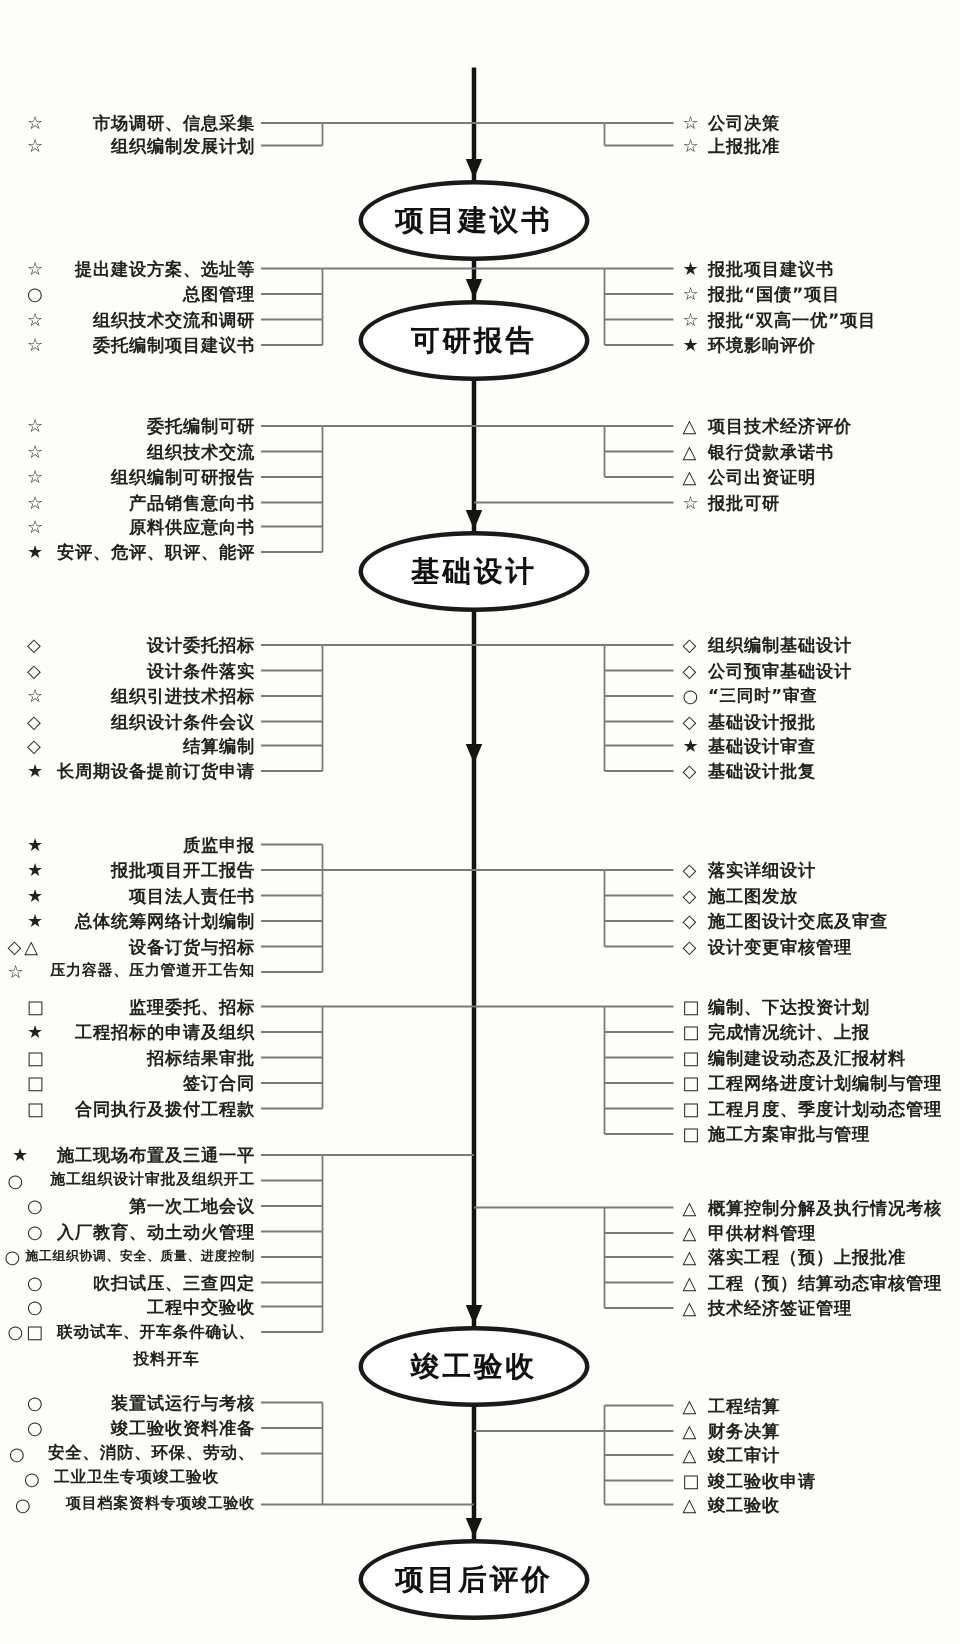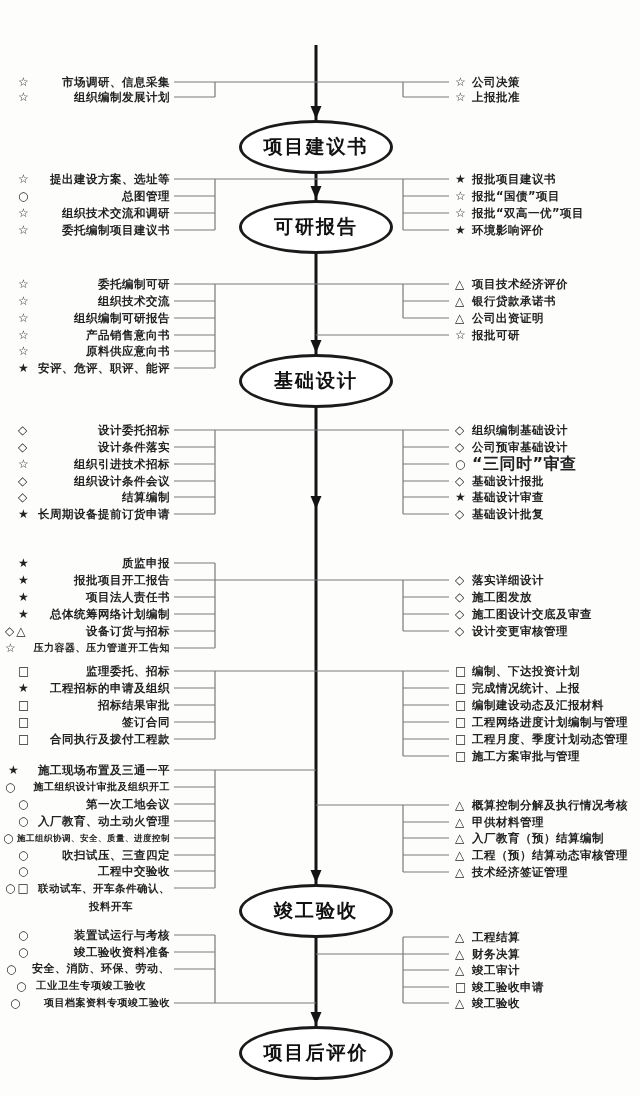--- a/index.html
+++ b/index.html
@@ -219,21 +219,21 @@
     <span class="lbl left-side" style="top: 473px; font-size: 11.5px; right: 470px;">组织设计条件会议</span>
     <span class="sym" style="left: 18px; top: 489px;">◇</span>
     <span class="lbl left-side" style="top: 489px; font-size: 11.5px; right: 470px;">结算编制</span>
     <span class="sym" style="left: 18px; top: 506px;">★</span>
     <span class="lbl left-side" style="top: 506px; font-size: 11.5px; right: 470px;">长周期设备提前订货申请</span>
     <span class="sym" style="left: 455px; top: 422px;">◇</span>
     <span class="lbl right-side" style="top: 422px; font-size: 11.5px; left: 472px;">组织编制基础设计</span>
     <span class="sym" style="left: 455px; top: 439px;">◇</span>
     <span class="lbl right-side" style="top: 439px; font-size: 11.5px; left: 472px;">公司预审基础设计</span>
     <span class="sym" style="left: 455px; top: 456px;">○</span>
-    <span class="lbl right-side" style="top: 456px; font-size: 16px; left: 472px;">“三同时”审查</span>
+    <span class="lbl right-side" style="top: 456px; font-size: 11px; left: 472px;">“三同时”审查</span>
     <span class="sym" style="left: 455px; top: 473px;">◇</span>
     <span class="lbl right-side" style="top: 473px; font-size: 11.5px; left: 472px;">基础设计报批</span>
     <span class="sym" style="left: 455px; top: 489px;">★</span>
     <span class="lbl right-side" style="top: 489px; font-size: 11.5px; left: 472px;">基础设计审查</span>
     <span class="sym" style="left: 455px; top: 506px;">◇</span>
     <span class="lbl right-side" style="top: 506px; font-size: 11.5px; left: 472px;">基础设计批复</span>
     <span class="sym" style="left: 18px; top: 555px;">★</span>
     <span class="lbl left-side" style="top: 555px; font-size: 11.5px; right: 470px;">质监申报</span>
     <span class="sym" style="left: 18px; top: 572px;">★</span>
     <span class="lbl left-side" style="top: 572px; font-size: 11.5px; right: 470px;">报批项目开工报告</span>
@@ -290,21 +290,21 @@
     <span class="sym" style="left: 18px; top: 863px;">○</span>
     <span class="lbl left-side" style="top: 863px; font-size: 11.5px; right: 470px;">工程中交验收</span>
     <span class="sym" style="left: 5px; top: 880px;">○□</span>
     <span class="lbl left-side" style="top: 880px; font-size: 10.5px; right: 470px;">联动试车、开车条件确认、</span>
     <span class="lbl left-side" style="left: 89px; top: 898px; font-size: 10.5px;">投料开车</span>
     <span class="sym" style="left: 455px; top: 797px;">△</span>
     <span class="lbl right-side" style="top: 797px; font-size: 11.5px; left: 472px;">概算控制分解及执行情况考核</span>
     <span class="sym" style="left: 455px; top: 814px;">△</span>
     <span class="lbl right-side" style="top: 814px; font-size: 11.5px; left: 472px;">甲供材料管理</span>
     <span class="sym" style="left: 455px; top: 830px;">△</span>
-    <span class="lbl right-side" style="top: 830px; font-size: 11.5px; left: 472px;">入厂教育（预）结算编制</span>
+    <span class="lbl right-side" style="top: 830px; font-size: 11.5px; left: 472px;">落实工程（预）上报批准</span>
     <span class="sym" style="left: 455px; top: 847px;">△</span>
     <span class="lbl right-side" style="top: 847px; font-size: 11.5px; left: 472px;">工程（预）结算动态审核管理</span>
     <span class="sym" style="left: 455px; top: 864px;">△</span>
     <span class="lbl right-side" style="top: 864px; font-size: 11.5px; left: 472px;">技术经济签证管理</span>
     <span class="sym" style="left: 18px; top: 927px;">○</span>
     <span class="lbl left-side" style="top: 927px; font-size: 11.5px; right: 470px;">装置试运行与考核</span>
     <span class="sym" style="left: 18px; top: 944px;">○</span>
     <span class="lbl left-side" style="top: 944px; font-size: 11.5px; right: 470px;">竣工验收资料准备</span>
     <span class="sym" style="left: 6px; top: 961px;">○</span>
     <span class="lbl left-side" style="top: 961px; font-size: 11px; right: 470px;">安全、消防、环保、劳动、</span>

